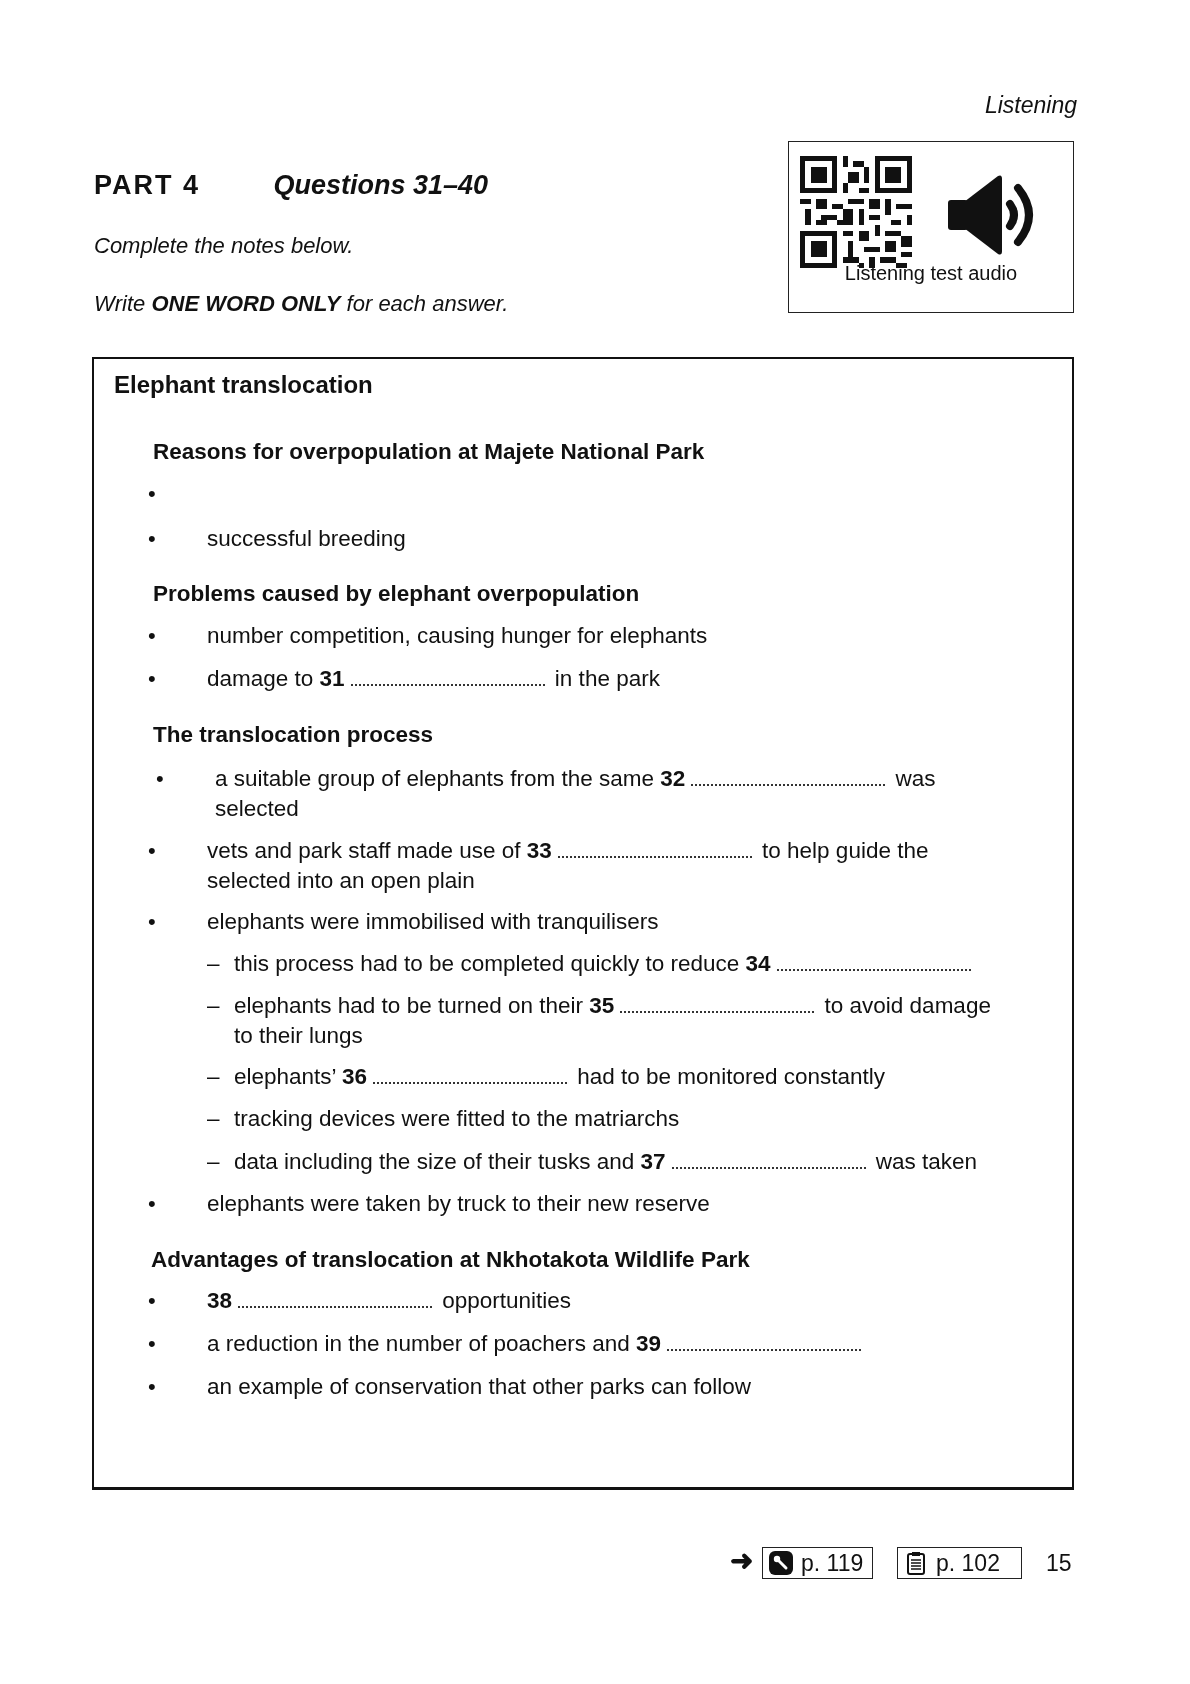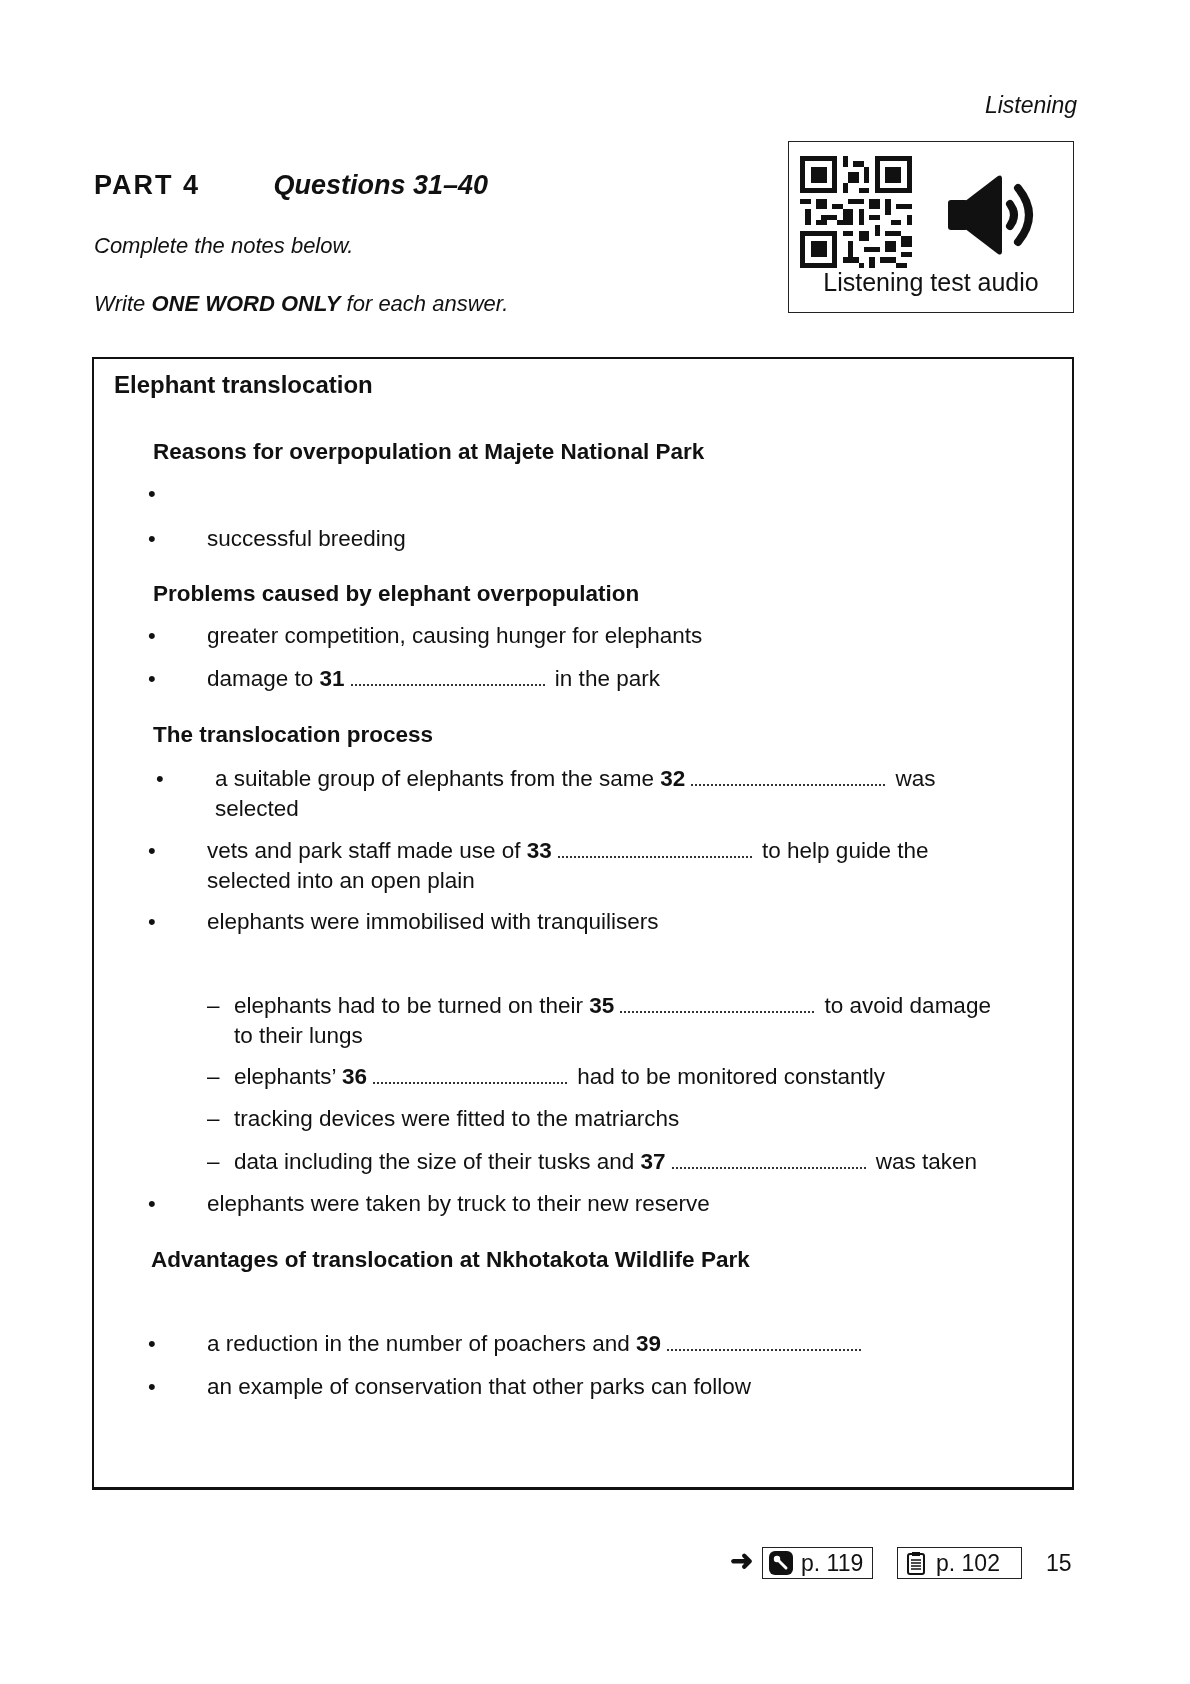--- a/index.html
+++ b/index.html
@@ -12,21 +12,21 @@
     .part-head { left: 94px; top: 170px; font-size: 27px; font-weight: bold; }
     .part-head .part { letter-spacing: 2px; }
     .part-head .qrange { font-style: italic; margin-left: 66px; }
     .instr1 { left: 94px; top: 233px; font-size: 22px; font-style: italic; }
     .instr2 { left: 94px; top: 291px; font-size: 22px; font-style: italic; }
     .instr2 b { font-weight: bold; }
 
     .audio-box { left: 788px; top: 141px; width: 286px; height: 172px; border: 1.5px solid #222; box-sizing: border-box; }
     .qr { position: absolute; left: 11px; top: 14px; width: 112px; height: 112px; }
     .speaker { position: absolute; left: 155px; top: 28px; width: 95px; height: 90px; }
-    .audio-label { position: absolute; left: 0; right: 0; top: 126px; text-align: center; font-size: 25px; }
+    .audio-label { position: absolute; left: 0; right: 0; top: 120px; text-align: center; font-size: 20px; }
 
     .notes-box { left: 92px; top: 357px; width: 982px; height: 1133px; border: 2px solid #111; border-bottom-width: 3px; box-sizing: border-box; }
     .notes-title { position: absolute; left: 0; right: 0; top: 12px; text-align: left; font-size: 24px; font-weight: bold; margin-left: 20px; }
 
     .heading { position: absolute; font-size: 22.5px; font-weight: bold; }
     .item { position: absolute; font-size: 22.5px; line-height: 30px; }
     .bullet { position: absolute; left: -59px; top: 0; }
     .bullet::before { content: "•"; font-size: 22px; }
     .dash { position: absolute; left: -27px; top: 0; }
     .dash::before { content: "–"; }
@@ -114,34 +114,36 @@
 </div>
 
 <div class="abs notes-box">
   <div class="notes-title">Elephant translocation</div>
 
   <div class="heading" style="left:59px; top:80px;">Reasons for overpopulation at Majete National Park</div>
   <div class="item" style="left:113px; top:120px;"><span class="bullet"></span></div>
   <div class="item" style="left:113px; top:165px;"><span class="bullet"></span><span>successful breeding</span></div>
 
   <div class="heading" style="left:59px; top:222px;">Problems caused by elephant overpopulation</div>
-  <div class="item" style="left:113px; top:262px;"><span class="bullet"></span><span>greater competition, causing hunger for elephants</span></div>
+  <div class="item" style="left:113px; top:262px;"><span class="bullet"></span><span>number competition, causing hunger for elephants</span></div>
   <div class="item" style="left:113px; top:305px;"><span class="bullet"></span><span>damage to </span><span class="qnum">31</span><span class="dots d194"></span><span> in the park</span></div>
 
   <div class="heading" style="left:59px; top:363px;">The translocation process</div>
   <div class="item" style="left:113px; top:405px;margin-left:8px;"><span class="bullet"></span><span>a suitable group of elephants from the same </span><span class="qnum">32</span><span class="dots d194"></span><span> was</span><br><span>selected</span></div>
   <div class="item" style="left:113px; top:477px;"><span class="bullet"></span><span>vets and park staff made use of </span><span class="qnum">33</span><span class="dots d194"></span><span> to help guide the</span><br><span>selected into an open plain</span></div>
   <div class="item" style="left:113px; top:548px;"><span class="bullet"></span><span>elephants were immobilised with tranquilisers</span></div>
+  <div class="item" style="left:140px; top:590px;"><span class="dash"></span><span>this process had to be completed quickly to reduce </span><span class="qnum">34</span><span class="dots d194"></span></div>
   <div class="item" style="left:140px; top:632px;"><span class="dash"></span><span>elephants had to be turned on their </span><span class="qnum">35</span><span class="dots d194"></span><span> to avoid damage</span><br><span>to their lungs</span></div>
   <div class="item" style="left:140px; top:703px;"><span class="dash"></span><span>elephants’ </span><span class="qnum">36</span><span class="dots d194"></span><span> had to be monitored constantly</span></div>
   <div class="item" style="left:140px; top:745px;"><span class="dash"></span><span>tracking devices were fitted to the matriarchs</span></div>
   <div class="item" style="left:140px; top:788px;"><span class="dash"></span><span>data including the size of their tusks and </span><span class="qnum">37</span><span class="dots d194"></span><span> was taken</span></div>
   <div class="item" style="left:113px; top:830px;"><span class="bullet"></span><span>elephants were taken by truck to their new reserve</span></div>
 
   <div class="heading" style="left:57px; top:888px;">Advantages of translocation at Nkhotakota Wildlife Park</div>
+  <div class="item" style="left:113px; top:927px;"><span class="bullet"></span><span class="qnum">38</span><span class="dots d194"></span><span> opportunities</span></div>
   <div class="item" style="left:113px; top:970px;"><span class="bullet"></span><span>a reduction in the number of poachers and </span><span class="qnum">39</span><span class="dots d194"></span></div>
   <div class="item" style="left:113px; top:1013px;"><span class="bullet"></span><span>an example of conservation that other parks can follow</span></div>
 </div>
 
 <div class="abs arrow">➜</div>
 <div class="abs ref-box ref1">
   <svg class="ref-icon" viewBox="0 0 24 24">
     <rect x="0" y="0" width="24" height="24" rx="6" fill="#111"></rect>
     <circle cx="8" cy="8" r="3.2" fill="#fff"></circle>
     <line x1="9" y1="9" x2="17" y2="17" stroke="#fff" stroke-width="3" stroke-linecap="round"></line>

